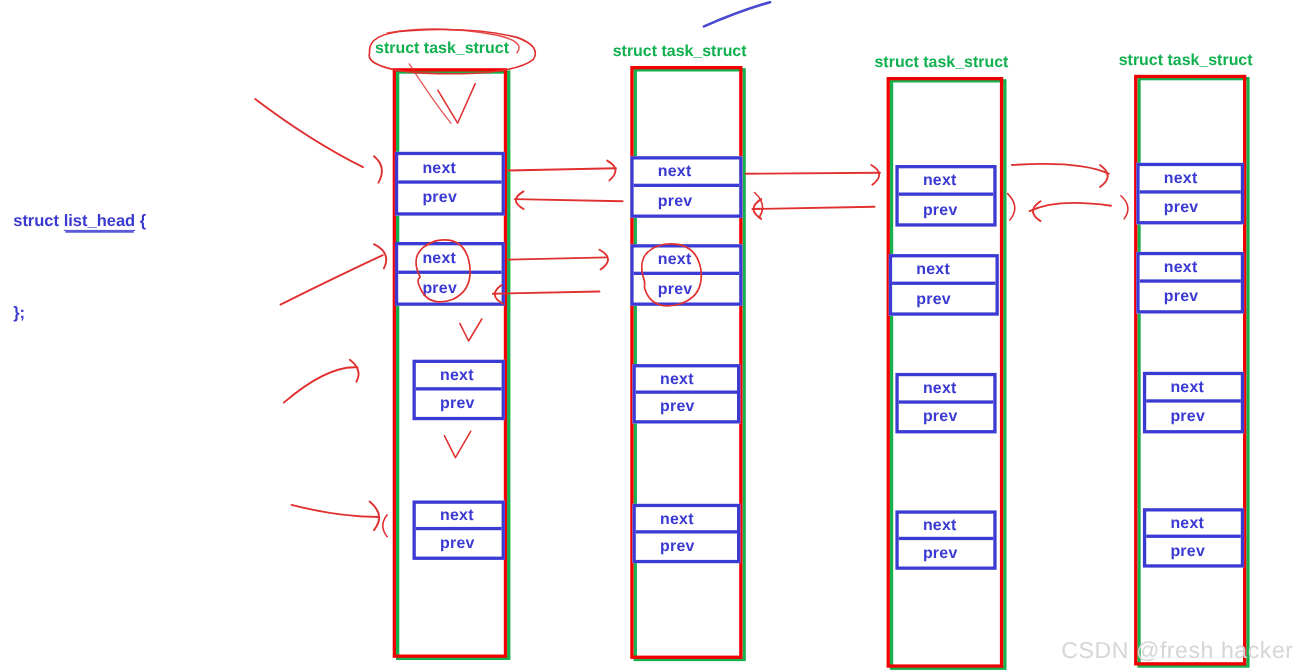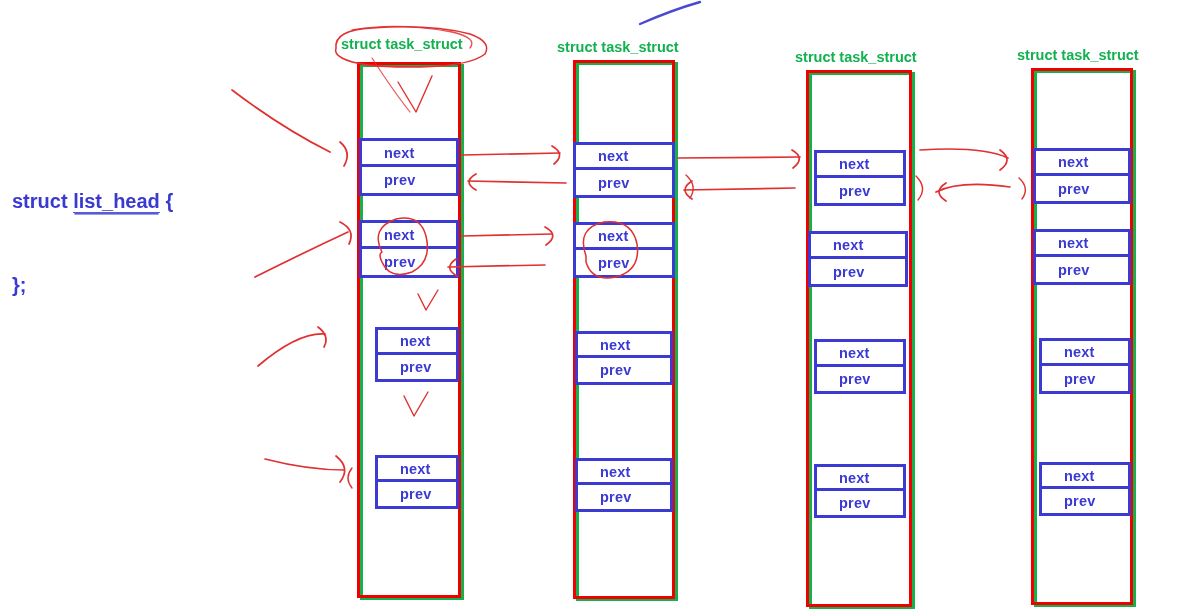--- a/index.html
+++ b/index.html
@@ -16,21 +16,21 @@
     position: absolute; left: 0; top: 0;
     width: 1186px; height: 610px;
   }
 
   
   .code-block {
     position: absolute;
     left: 12px; top: 131px;
     color: #3a3ad0;
     font-weight: bold;
-    font-size: 20px;
+    font-size: 15px;
     line-height: 28px;
     white-space: pre;
   }
   .code-line { position: relative; white-space: pre; }
   .code-line.indent { padding-left: 34px; }
   .u-dbl {
     border-bottom: 1.6px solid #5a5ad8;
     box-shadow: 0 3px 0 -1.4px #5a5ad8;
   }
   .col-title {
@@ -233,13 +233,14 @@
       <path d="M946 183 Q932 192 946 201"></path>
 
       <path d="M686 175 Q698 186 690 198" stroke-width="1.4"></path>
       <path d="M916 176 Q928 188 918 200" stroke-width="1.4"></path>
       <path d="M1019 178 Q1030 188 1022 199" stroke-width="1.4"></path>
       <path d="M352 468 Q344 478 352 488" stroke-width="1.4"></path>
 
     </g>
   </svg>
 
+  <div class="watermark">CSDN @fresh hacker</div>
 </div>
 
 </body></html>

